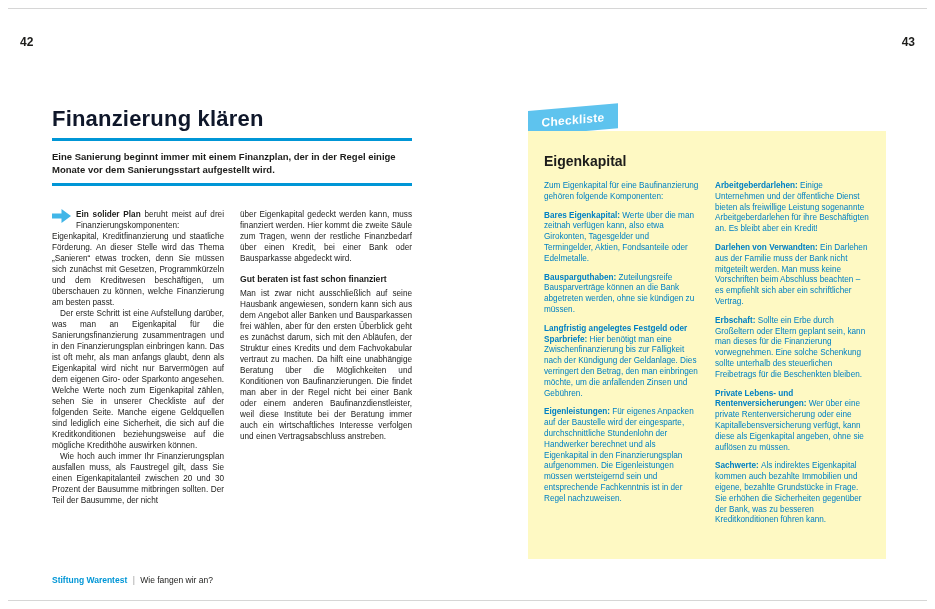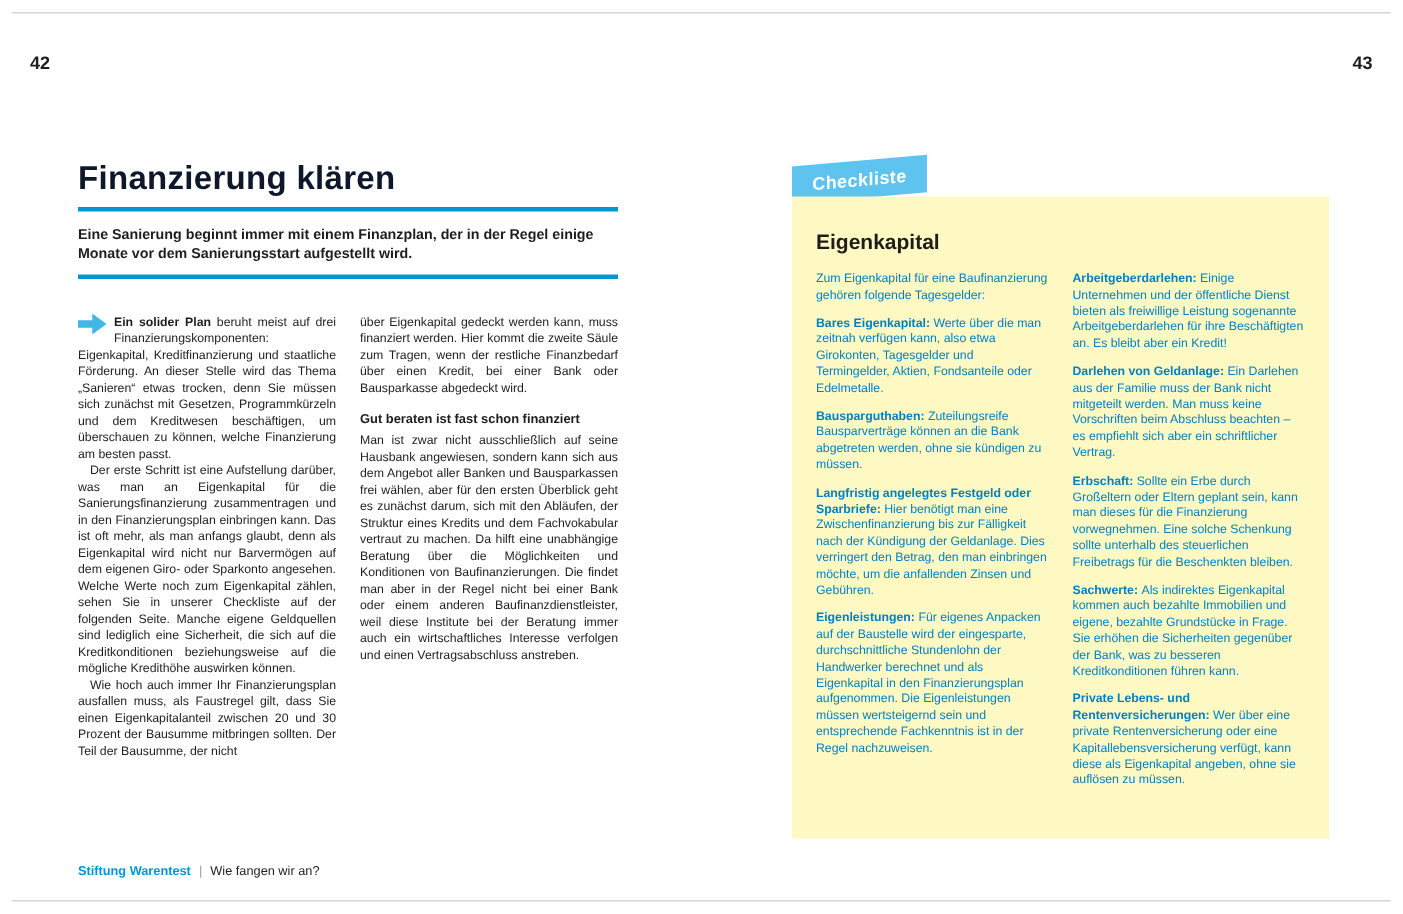--- a/index.html
+++ b/index.html
@@ -99,27 +99,27 @@
   <span class="divider">|</span>
   <span class="chapter">Wie fangen wir an?</span>
 </div>
 
 <div class="checklist-tab">Checkliste</div>
 
 <div class="checklist-box">
   <h2 class="checklist-title">Eigenkapital</h2>
   <div class="ck-cols">
     <div class="ck-col">
-      <p class="ck-item"><b></b><span>Zum Eigenkapital für eine Baufinanzierung gehören folgende Tagesgelder:</span></p>
+      <p class="ck-item"><b></b><span>Zum Eigenkapital für eine Baufinanzierung gehören folgende Komponenten:</span></p>
       <p class="ck-item"><b>Bares Eigenkapital: </b><span>Werte über die man zeitnah verfügen kann, also etwa Girokonten, Tagesgelder und Termingelder, Aktien, Fondsanteile oder Edelmetalle.</span></p>
       <p class="ck-item"><b>Bausparguthaben: </b><span>Zuteilungsreife Bausparverträge können an die Bank abgetreten werden, ohne sie kündigen zu müssen.</span></p>
       <p class="ck-item"><b>Langfristig angelegtes Festgeld oder Sparbriefe: </b><span>Hier benötigt man eine Zwischenfinanzierung bis zur Fälligkeit nach der Kündigung der Geldanlage. Dies verringert den Betrag, den man einbringen möchte, um die anfallenden Zinsen und Gebühren.</span></p>
       <p class="ck-item"><b>Eigenleistungen: </b><span>Für eigenes Anpacken auf der Baustelle wird der eingesparte, durchschnittliche Stundenlohn der Handwerker berechnet und als Eigenkapital in den Finanzierungsplan aufgenommen. Die Eigenleistungen müssen wertsteigernd sein und entsprechende Fachkenntnis ist in der Regel nachzuweisen.</span></p>
     </div>
     <div class="ck-col">
       <p class="ck-item"><b>Arbeitgeberdarlehen: </b><span>Einige Unternehmen und der öffentliche Dienst bieten als freiwillige Leistung sogenannte Arbeitgeberdarlehen für ihre Beschäftigten an. Es bleibt aber ein Kredit!</span></p>
-      <p class="ck-item"><b>Darlehen von Geldanlage: </b><span>Ein Darlehen aus der Familie muss der Bank nicht mitgeteilt werden. Man muss keine Vorschriften beim Abschluss beachten – es empfiehlt sich aber ein schriftlicher Vertrag.</span></p>
+      <p class="ck-item"><b>Darlehen von Verwandten: </b><span>Ein Darlehen aus der Familie muss der Bank nicht mitgeteilt werden. Man muss keine Vorschriften beim Abschluss beachten – es empfiehlt sich aber ein schriftlicher Vertrag.</span></p>
       <p class="ck-item"><b>Erbschaft: </b><span>Sollte ein Erbe durch Großeltern oder Eltern geplant sein, kann man dieses für die Finanzierung vorwegnehmen. Eine solche Schenkung sollte unterhalb des steuerlichen Freibetrags für die Beschenkten bleiben.</span></p>
+      <p class="ck-item"><b>Private Lebens- und Rentenversicherungen: </b><span>Wer über eine private Rentenversicherung oder eine Kapitallebensversicherung verfügt, kann diese als Eigenkapital angeben, ohne sie auflösen zu müssen.</span></p>
       <p class="ck-item"><b>Sachwerte: </b><span>Als indirektes Eigenkapital kommen auch bezahlte Immobilien und eigene, bezahlte Grundstücke in Frage. Sie erhöhen die Sicherheiten gegenüber der Bank, was zu besseren Kreditkonditionen führen kann.</span></p>
-      <p class="ck-item"><b>Private Lebens- und Rentenversicherungen: </b><span>Wer über eine private Rentenversicherung oder eine Kapitallebensversicherung verfügt, kann diese als Eigenkapital angeben, ohne sie auflösen zu müssen.</span></p>
     </div>
   </div>
 </div>
 
 </body></html>

